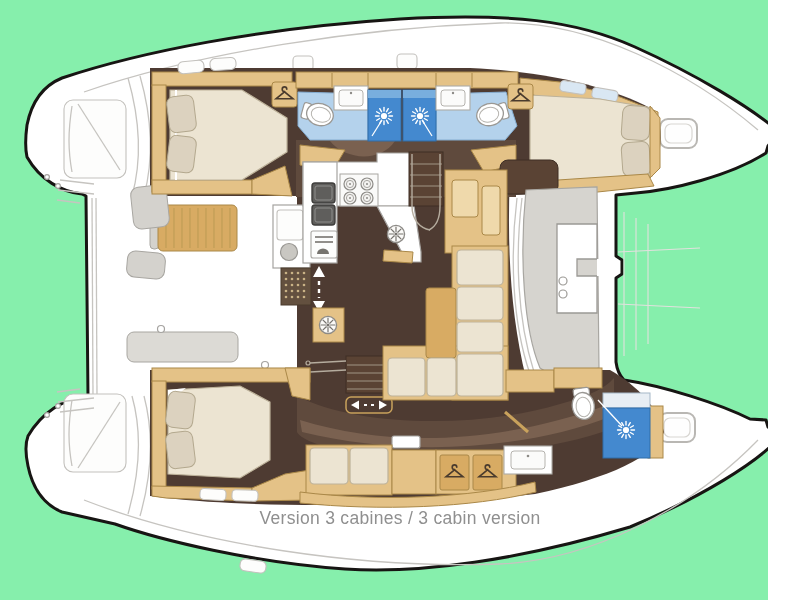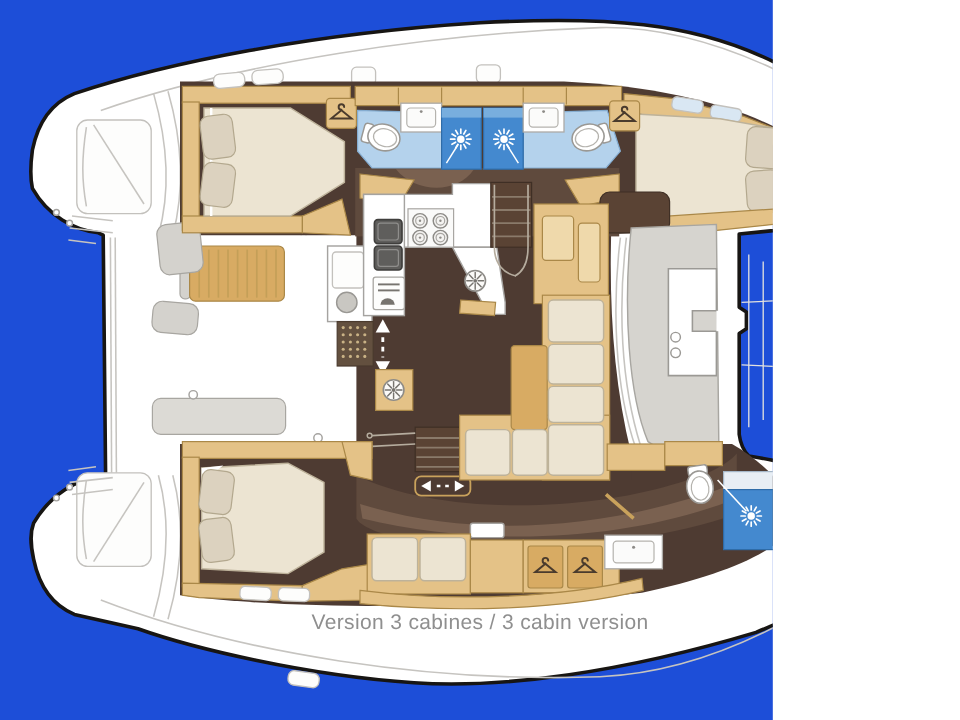--- a/index.html
+++ b/index.html
@@ -1,16 +1,16 @@
 <!DOCTYPE html>
 <html style="--hull-outline: #171513; --deck-line: #c6c4c0; --deck-line-faint: #e2e1de; --floor-dark: #4e3b32; --floor-mid: #5f4a3d; --floor-light: #7a6150; --wood: #e4c287; --wood-mid: #d8ab63; --wood-dark: #aa8848; --wood-light: #efd9ab; --cream: #ece4d2; --cream-edge: #bdb29a; --pillow: #dcd2bf; --seat-gray: #d4d2cd; --seat-gray-edge: #a8a6a1; --bath-floor-blue: #b4d2ec; --shower-blue: #4489cf; --shower-blue-light: #78aede; --darkwood: #5a4334; --caption-gray: #8f8f8f;"><head>
 <meta charset="utf-8">
 <style>
   html,body{margin:0;padding:0;background:#fff;}
-  #stage{position:relative;width:644px;height:600px;background:#1d4ed8;overflow:hidden;
+  #stage{position:relative;width:768px;height:600px;background:#86efac;overflow:hidden;
          font-family:"Liberation Sans", sans-serif;}
   svg{display:block;}
   .outline{fill:#ffffff;stroke:var(--hull-outline,#171513);stroke-width:3;stroke-linejoin:round;}
   .deckline{fill:none;stroke:var(--deck-line,#c6c4c0);stroke-width:1.3;}
   .deckline-f{fill:none;stroke:var(--deck-line-faint,#e2e1de);stroke-width:1.1;}
   .floor-dark{fill:var(--floor-dark,#4e3b32);}
   .floor-mid{fill:var(--floor-mid,#5f4a3d);}
   .floor-light{fill:var(--floor-light,#7a6150);}
   .wood{fill:var(--wood,#e4c287);stroke:var(--wood-dark,#aa8848);stroke-width:1;}
   .wood-mid{fill:var(--wood-mid,#d8ab63);stroke:var(--wood-dark,#aa8848);stroke-width:1;}

